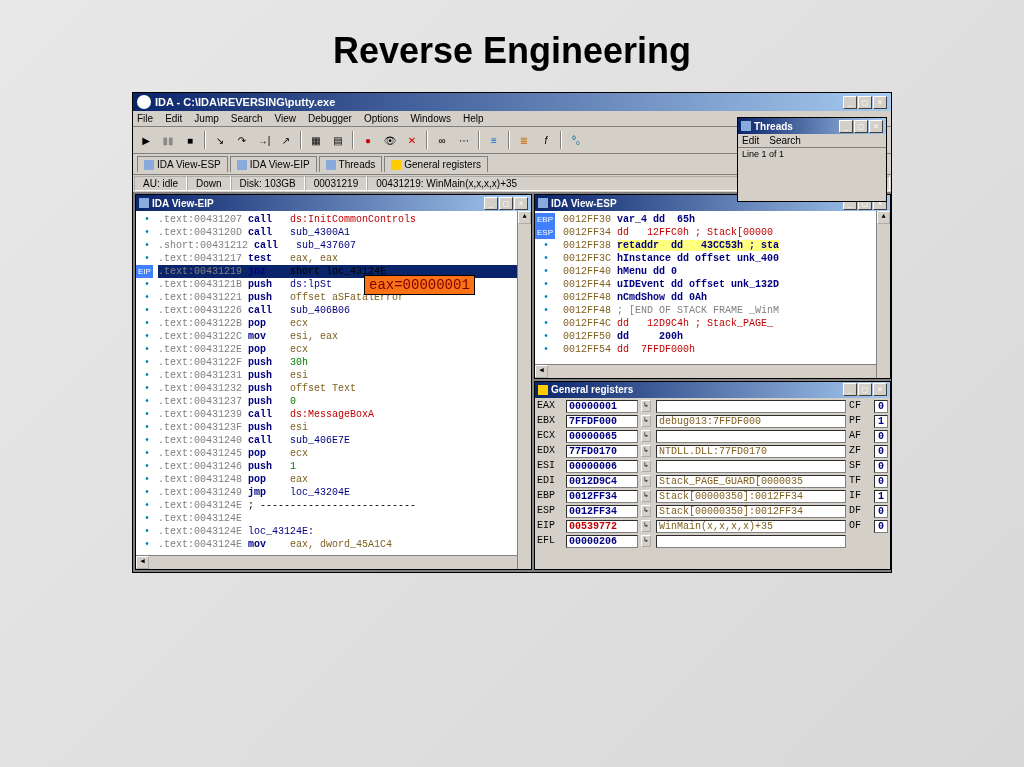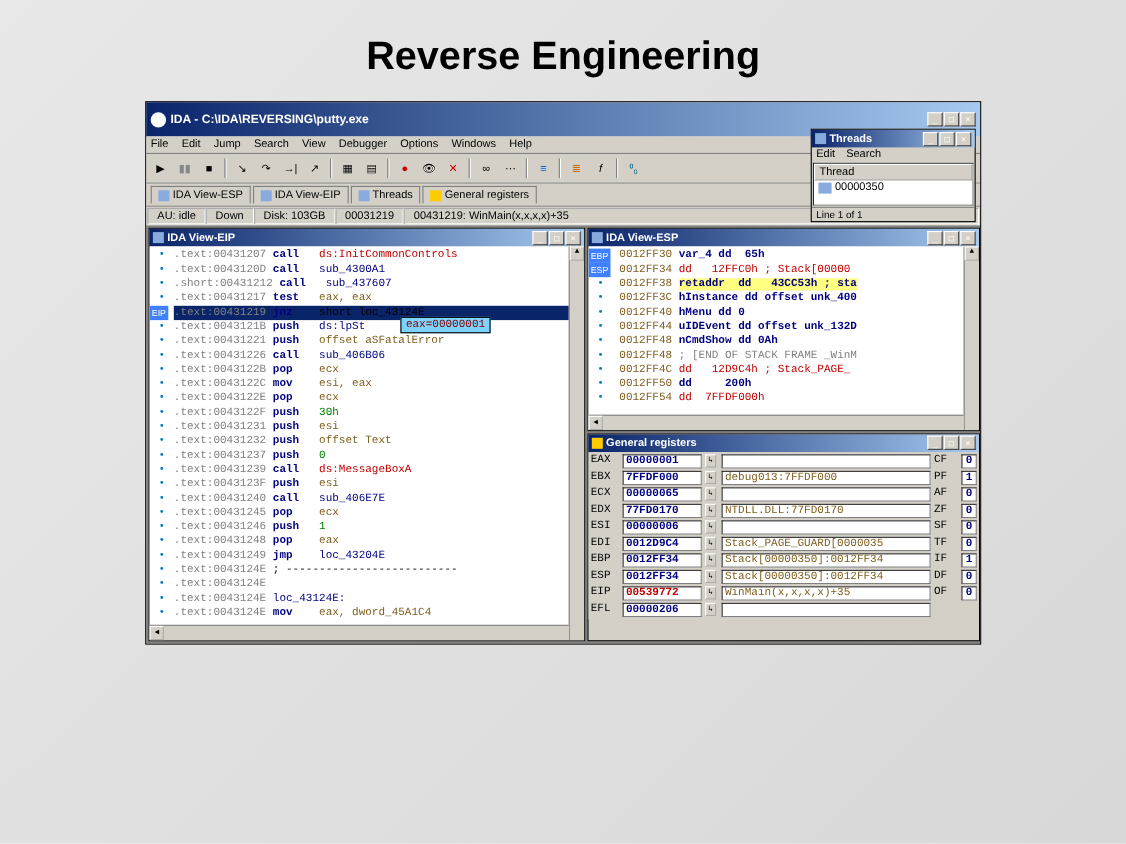--- a/index.html
+++ b/index.html
@@ -25,21 +25,21 @@
   font-size: 10px;
   font-family: "Tahoma", sans-serif;
   position: relative;
 }
 .titlebar {
   background: linear-gradient(to right, #0a246a, #a6caf0);
   color: white;
   padding: 2px 4px;
   display: flex;
   align-items: center;
-  height: 31px;
+  height: 18px;
 }
 .titlebar-icon {
   width: 14px; height: 14px;
   background: #fff;
   border-radius: 50%;
   margin-right: 4px;
   display: inline-block;
 }
 .titlebar-text { flex: 1; font-weight: bold; font-size: 11px; }
 .winbtns { display: flex; gap: 1px; }
@@ -173,25 +173,25 @@
   color: #fff;
   font-size: 8px;
   padding: 0 2px;
   font-family: "Tahoma", sans-serif;
 }
 .ebp-badge { background: #4080ff; }
 .esp-badge { background: #4080ff; }
 .hl-yellow { background: #ffff80; }
 .tooltip {
   position: absolute;
-  background: #7dd3fc;
+  background: #f97316;
   border: 1px solid #000;
   padding: 1px 4px;
   font-family: "Courier New", monospace;
-  font-size: 10px;
+  font-size: 14px;
   color: #800000;
 }
 .scrollbar-v {
   position: absolute; right: 0; top: 0; bottom: 0;
   width: 14px;
   background: #d4d0c8;
   border-left: 1px solid #808080;
 }
 .scrollbar-h {
   position: absolute; left: 0; right: 14px; bottom: 0;
@@ -549,23 +549,16 @@
       <div class="winbtns">
         <div class="winbtn">_</div>
         <div class="winbtn">□</div>
         <div class="winbtn">×</div>
       </div>
     </div>
     <div style="display:flex;gap:10px;padding:1px 4px;font-size:10px">
       <span class="menu-item">Edit</span>
       <span class="menu-item">Search</span>
     </div>
-    <div class="threads-list">
-      <div class="threads-header">Thread</div>
-      <div class="threads-row">
-          <span class="tab-icon" style="width:12px;height:10px"></span>
-          <span>00000350</span>
-        </div>
-    </div>
     <div class="threads-footer">Line 1 of 1</div>
   </div>
 
 </div>
 
 </body></html>

